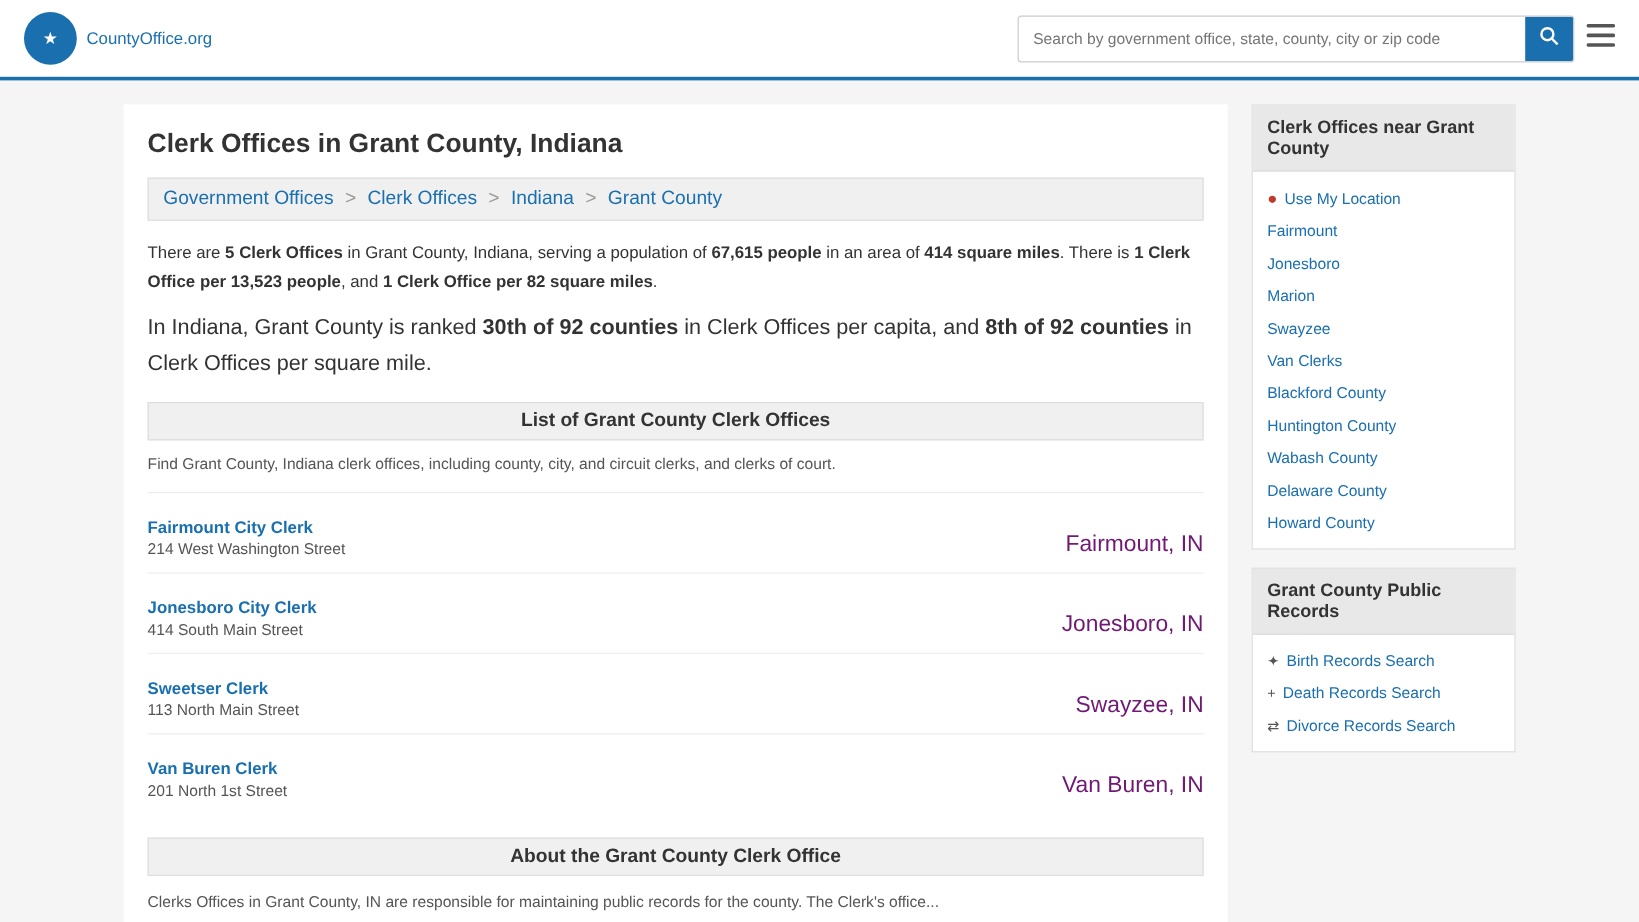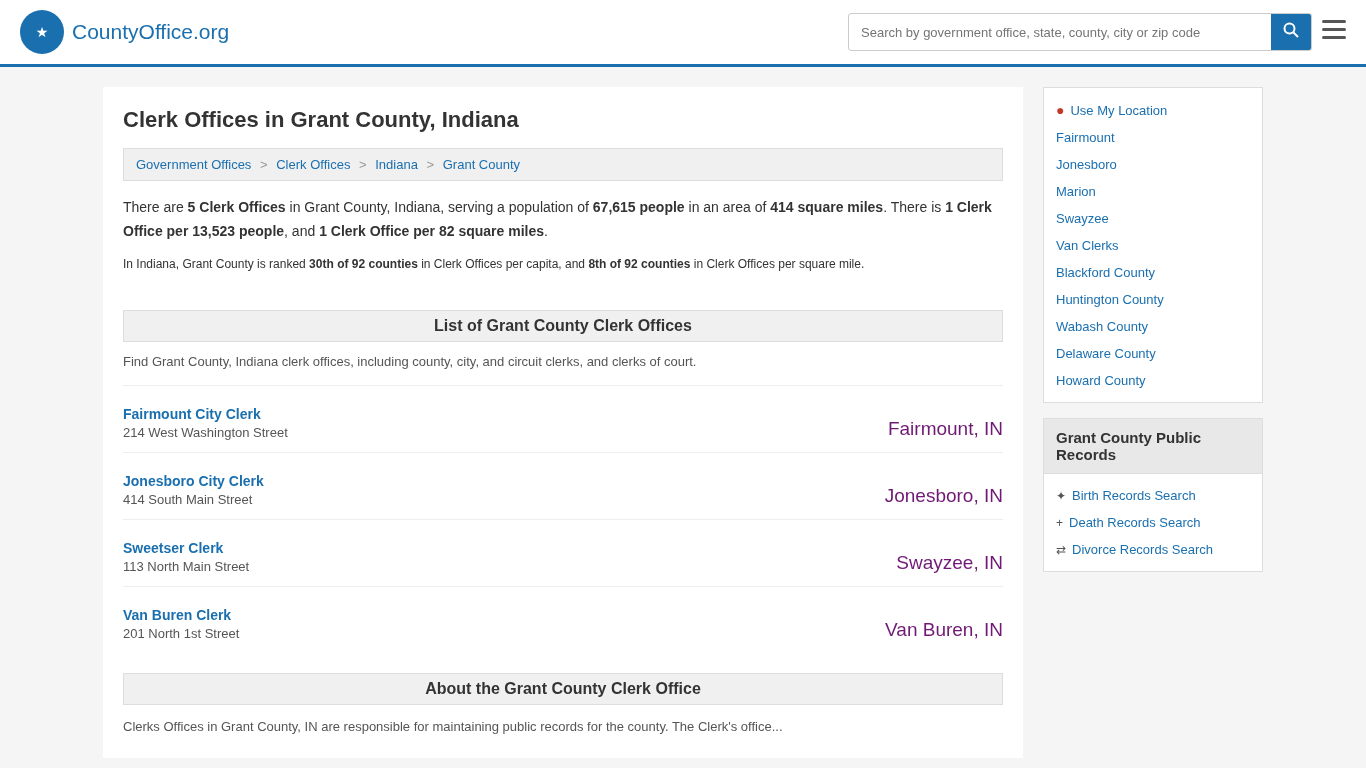--- a/index.html
+++ b/index.html
@@ -24,21 +24,21 @@
       height: 44px;
       background: #1a6faf;
       border-radius: 50%;
       display: flex;
       align-items: center;
       justify-content: center;
       color: #fff;
       font-size: 20px;
     }
     #logo-text {
-      font-size: 21px;
+      font-size: 14px;
       color: #333;
     }
     #logo-text span { color: #1a6faf; }
     #header-right {
       display: flex;
       align-items: center;
       gap: 10px;
     }
     #search-bar {
       display: flex;
@@ -91,39 +91,39 @@
     #page-title-el {
       font-size: 22px;
       font-weight: bold;
       color: #333;
       margin-bottom: 15px;
     }
     #breadcrumb-bar {
       background: #f0f0f0;
       border: 1px solid #ddd;
       padding: 8px 12px;
-      font-size: 13px;
+      font-size: 16px;
       margin-bottom: 15px;
       color: #555;
     }
     #breadcrumb-bar a { color: #1a6faf; text-decoration: none; }
     #breadcrumb-bar span { color: #999; margin: 0 5px; }
 
     #stats-text {
       font-size: 14px;
       line-height: 1.7;
       margin-bottom: 10px;
       color: #333;
     }
     #stats-text b { font-weight: bold; }
 
     #ranking-text {
-      font-size: 12px;
+      font-size: 18px;
       line-height: 1.7;
-      margin-bottom: 36px;
+      margin-bottom: 17px;
       color: #333;
     }
     #ranking-text b { font-weight: bold; }
 
     .section-header {
       background: #f0f0f0;
       border: 1px solid #ddd;
       padding: 6px 12px;
       font-size: 16px;
       font-weight: bold;
@@ -324,20 +324,21 @@
     <div id="about-section">
       <div class="section-header">About the Grant County Clerk Office</div>
       <p id="about-text">Clerks Offices in Grant County, IN are responsible for maintaining public records for the county. The Clerk's office...</p>
     </div>
 
   </div>
 
   <div id="sidebar">
 
     <div class="sidebar-box">
+      <div class="sidebar-box-header">Clerk Offices near Grant County</div>
       <div class="sidebar-box-body">
         <a class="sidebar-link" href="#">
           <span class="sidebar-location-icon">●</span>
           <span>Use My Location</span>
         </a>
         <a class="sidebar-link" href="#">Fairmount</a>
         <a class="sidebar-link" href="#">Jonesboro</a>
         <a class="sidebar-link" href="#">Marion</a>
         <a class="sidebar-link" href="#">Swayzee</a>
         <a class="sidebar-link" href="#">Van Clerks</a>

